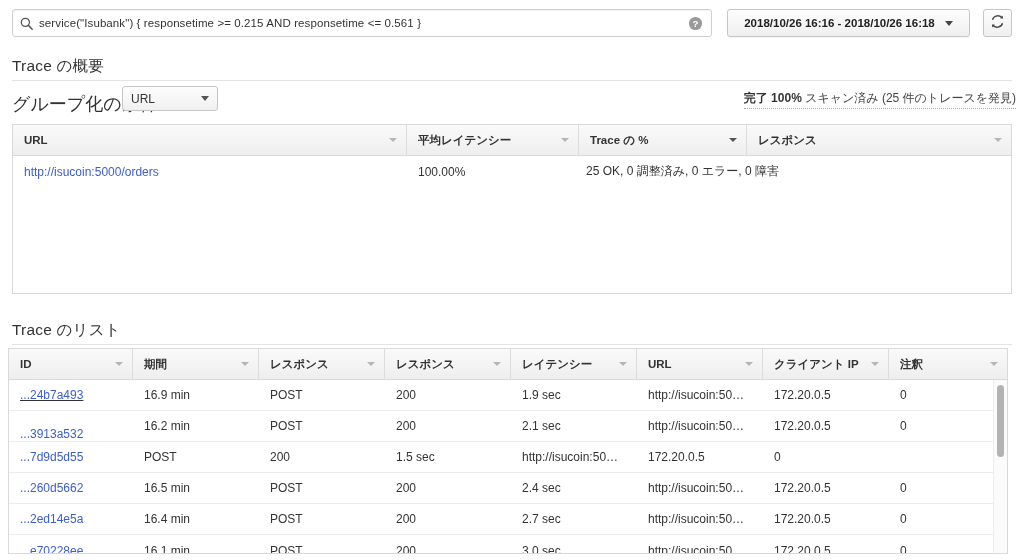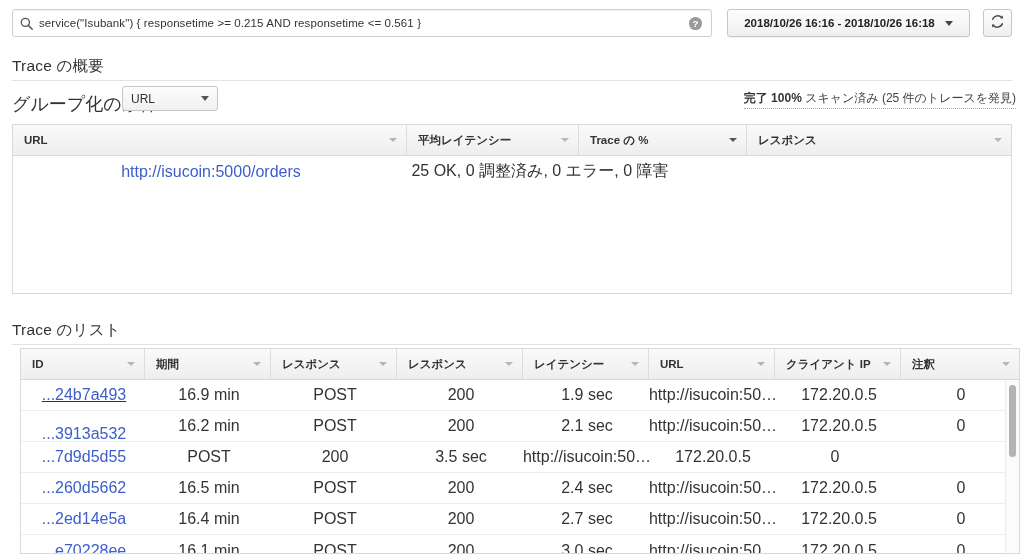--- a/index.html
+++ b/index.html
@@ -78,28 +78,28 @@
   .th {
     display:flex; align-items:center; justify-content:space-between;
     font-size:11.5px; font-weight:bold; color:#333;
     padding: 0 9px 0 11px; border-right:1px solid #dcdcdc; height:100%;
   }
   .th:last-child { border-right:none; }
   .sortcaret { width:0;height:0;border-left:4px solid transparent;border-right:4px solid transparent;border-top:4.5px solid #b5b5b5; margin-left:6px; flex:0 0 auto;}
   .sortcaret.active { border-top-color:#555; }
   .trow { display:flex; height:31px; align-items:center; border-bottom:1px solid #ededed; }
   .trow:last-child { border-bottom:none; }
-  .td { font-size:16px; color:#333; padding:0 9px 0 11px; height:100%; display:flex; align-items:center; overflow:hidden; white-space:nowrap;justify-content:center; }
+  .td { font-size:12px; color:#333; padding:0 9px 0 11px; height:100%; display:flex; align-items:center; overflow:hidden; white-space:nowrap; }
   .td a, .lnk { color:#3b5ecb; text-decoration:none; }
   .body-fill { background:#fff; }
 
   
   #tbl-summary { left:12px; top:124px; width:1000px; height:170px; }
   
-  #tbl-list { left:20px; top:348px; width:1000px; height:206px; overflow:hidden; }
+  #tbl-list { left:8px; top:348px; width:1000px; height:206px; overflow:hidden; }
 
   .scrollbar {
     position:absolute; right:3px; top:36px; width:7px; height:165px;
     background: transparent;
   }
   .scrollthumb {
     position:absolute; top:0; left:0; width:7px; height:72px;
     background:#b3b3b3; border-radius:4px;
   }
   .scroll-track-edge{
@@ -180,20 +180,21 @@
       <div class="th" style="width:264px">
         <span>レスポンス</span>
         <span class="sortcaret"></span>
       </div>
     </div>
     <div class="body-fill" style="height:137px;">
       <div class="trow">
         <div class="td" style="width:394px">
           <span class="lnk">http://isucoin:5000/orders</span>
         </div>
+        <div class="td" style="width:168px">100.00%</div>
         <div class="td" style="width:264px">25 OK, 0 調整済み, 0 エラー, 0 障害</div>
       </div>
     </div>
   </div>
 
   <div class="sec-title" style="top:320px;">Trace のリスト</div>
   <div class="hr" style="top:344px;"></div>
 
   <div class="tbl" id="tbl-list">
     <div class="thead">
@@ -260,21 +261,21 @@
           <div class="td" style="width: 126px;">http://isucoin:50…</div>
           <div class="td" style="width: 126px;">172.20.0.5</div>
           <div class="td" style="width: 118px;">0</div>
         </div>
         <div class="trow">
           <div class="td" style="width: 124px;">
             <span class="lnk">...7d9d5d55</span>
           </div>
           <div class="td" style="width: 126px;">POST</div>
           <div class="td" style="width: 126px;">200</div>
-          <div class="td" style="width: 126px;">3.5 sec</div>
+          <div class="td" style="width: 126px;">1.5 sec</div>
           <div class="td" style="width: 126px;">http://isucoin:50…</div>
           <div class="td" style="width: 126px;">172.20.0.5</div>
           <div class="td" style="width: 118px;">0</div>
         </div>
         <div class="trow">
           <div class="td" style="width: 124px;">
             <span class="lnk">...260d5662</span>
           </div>
           <div class="td" style="width: 126px;">16.5 min</div>
           <div class="td" style="width: 126px;">POST</div>

